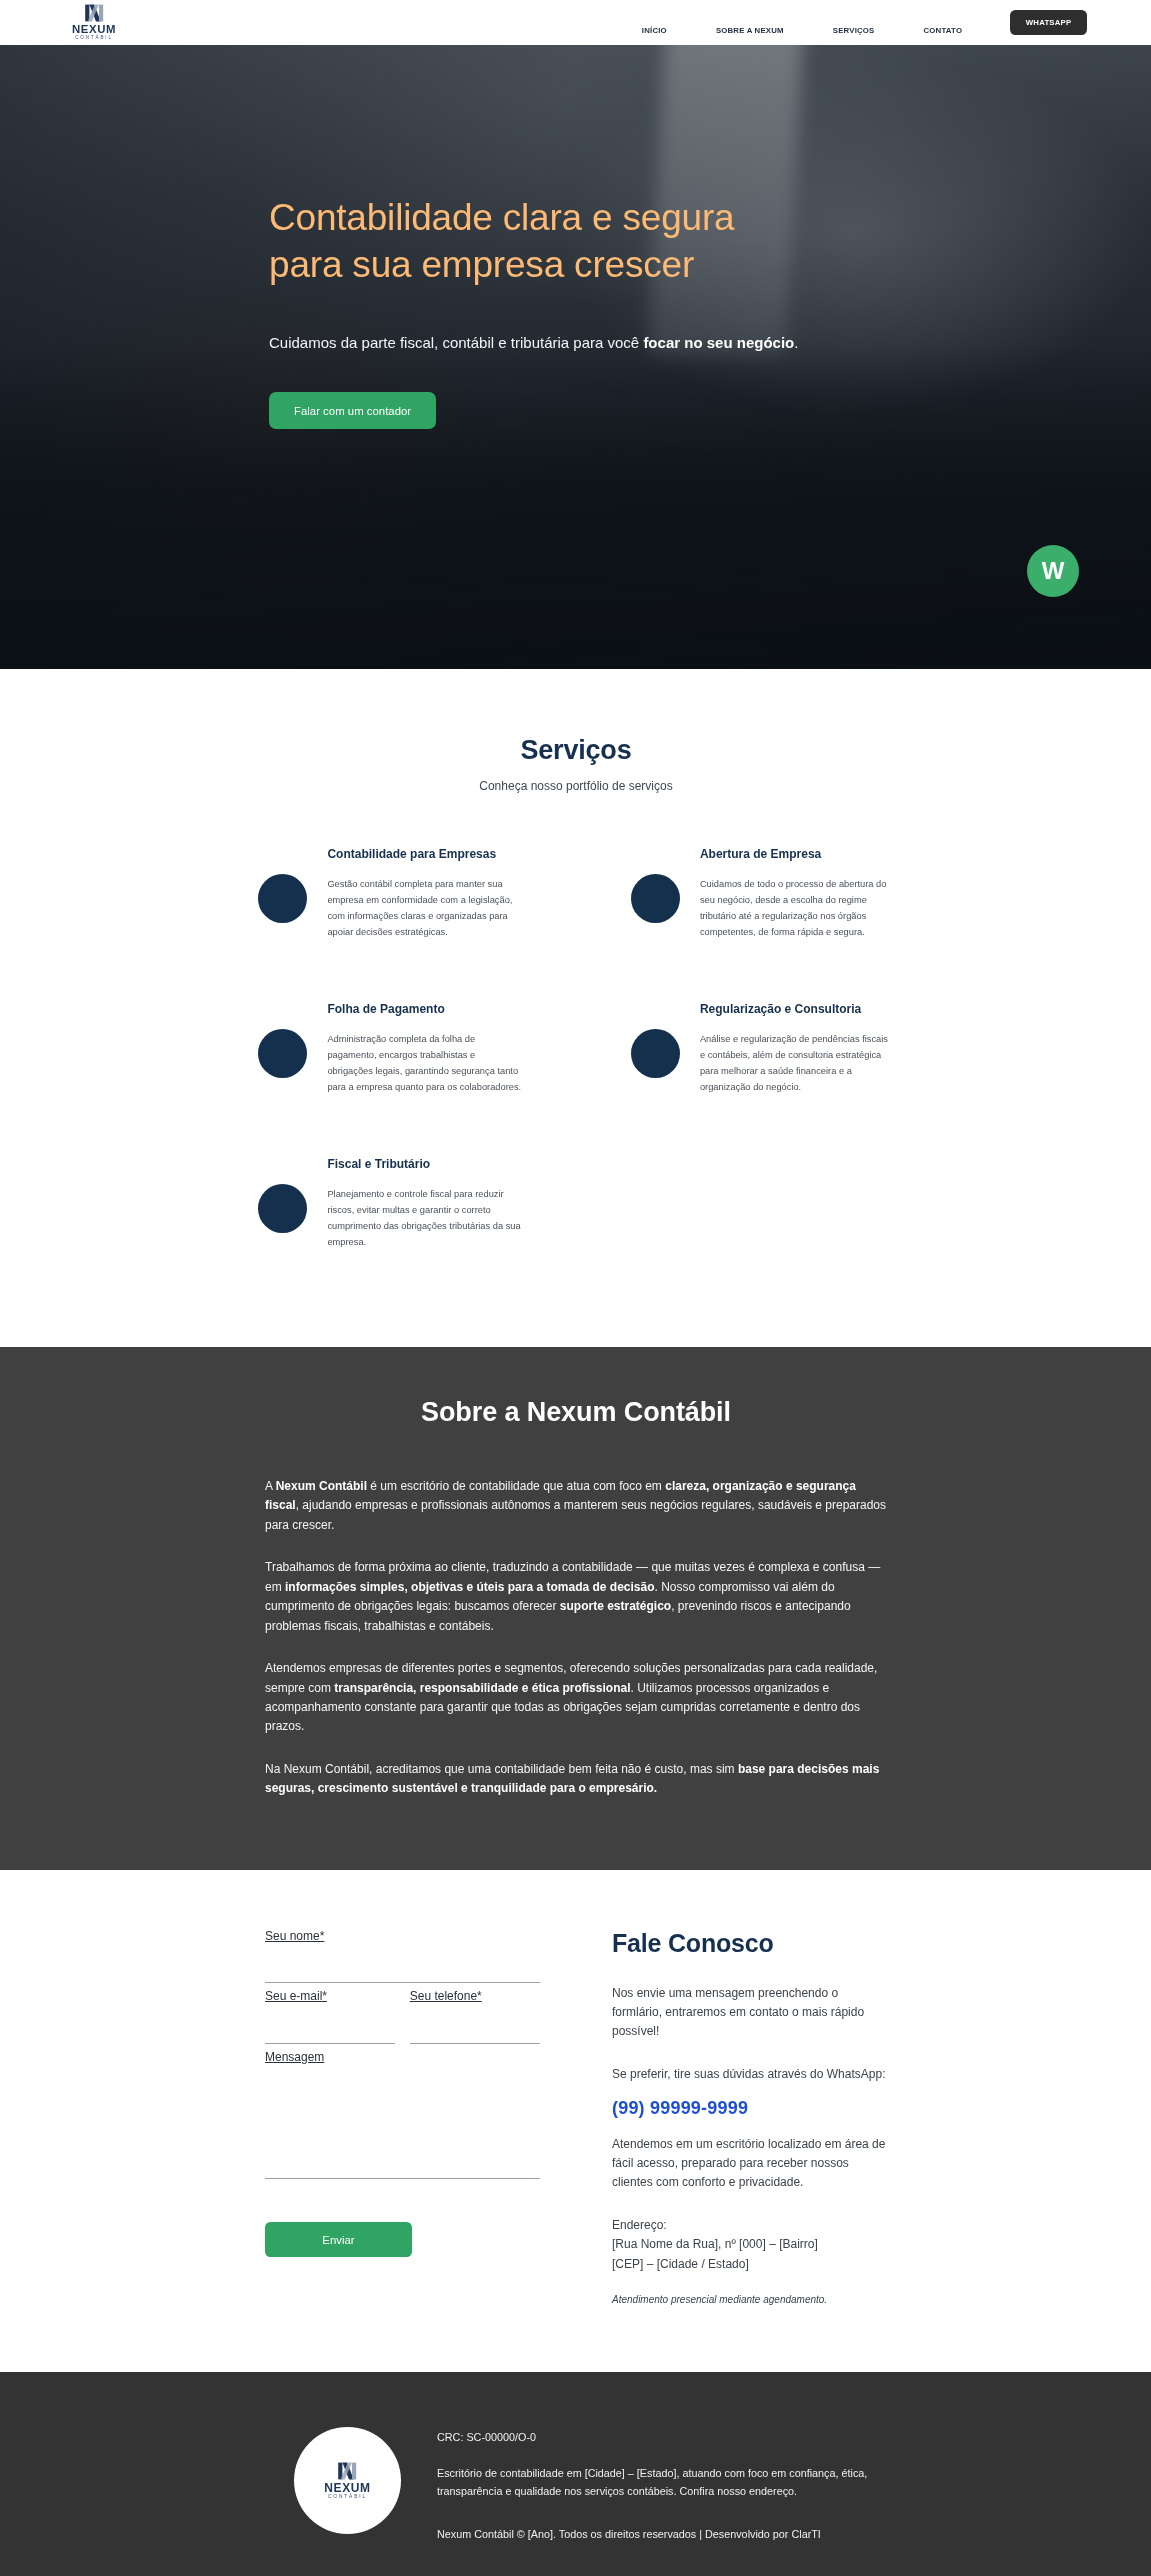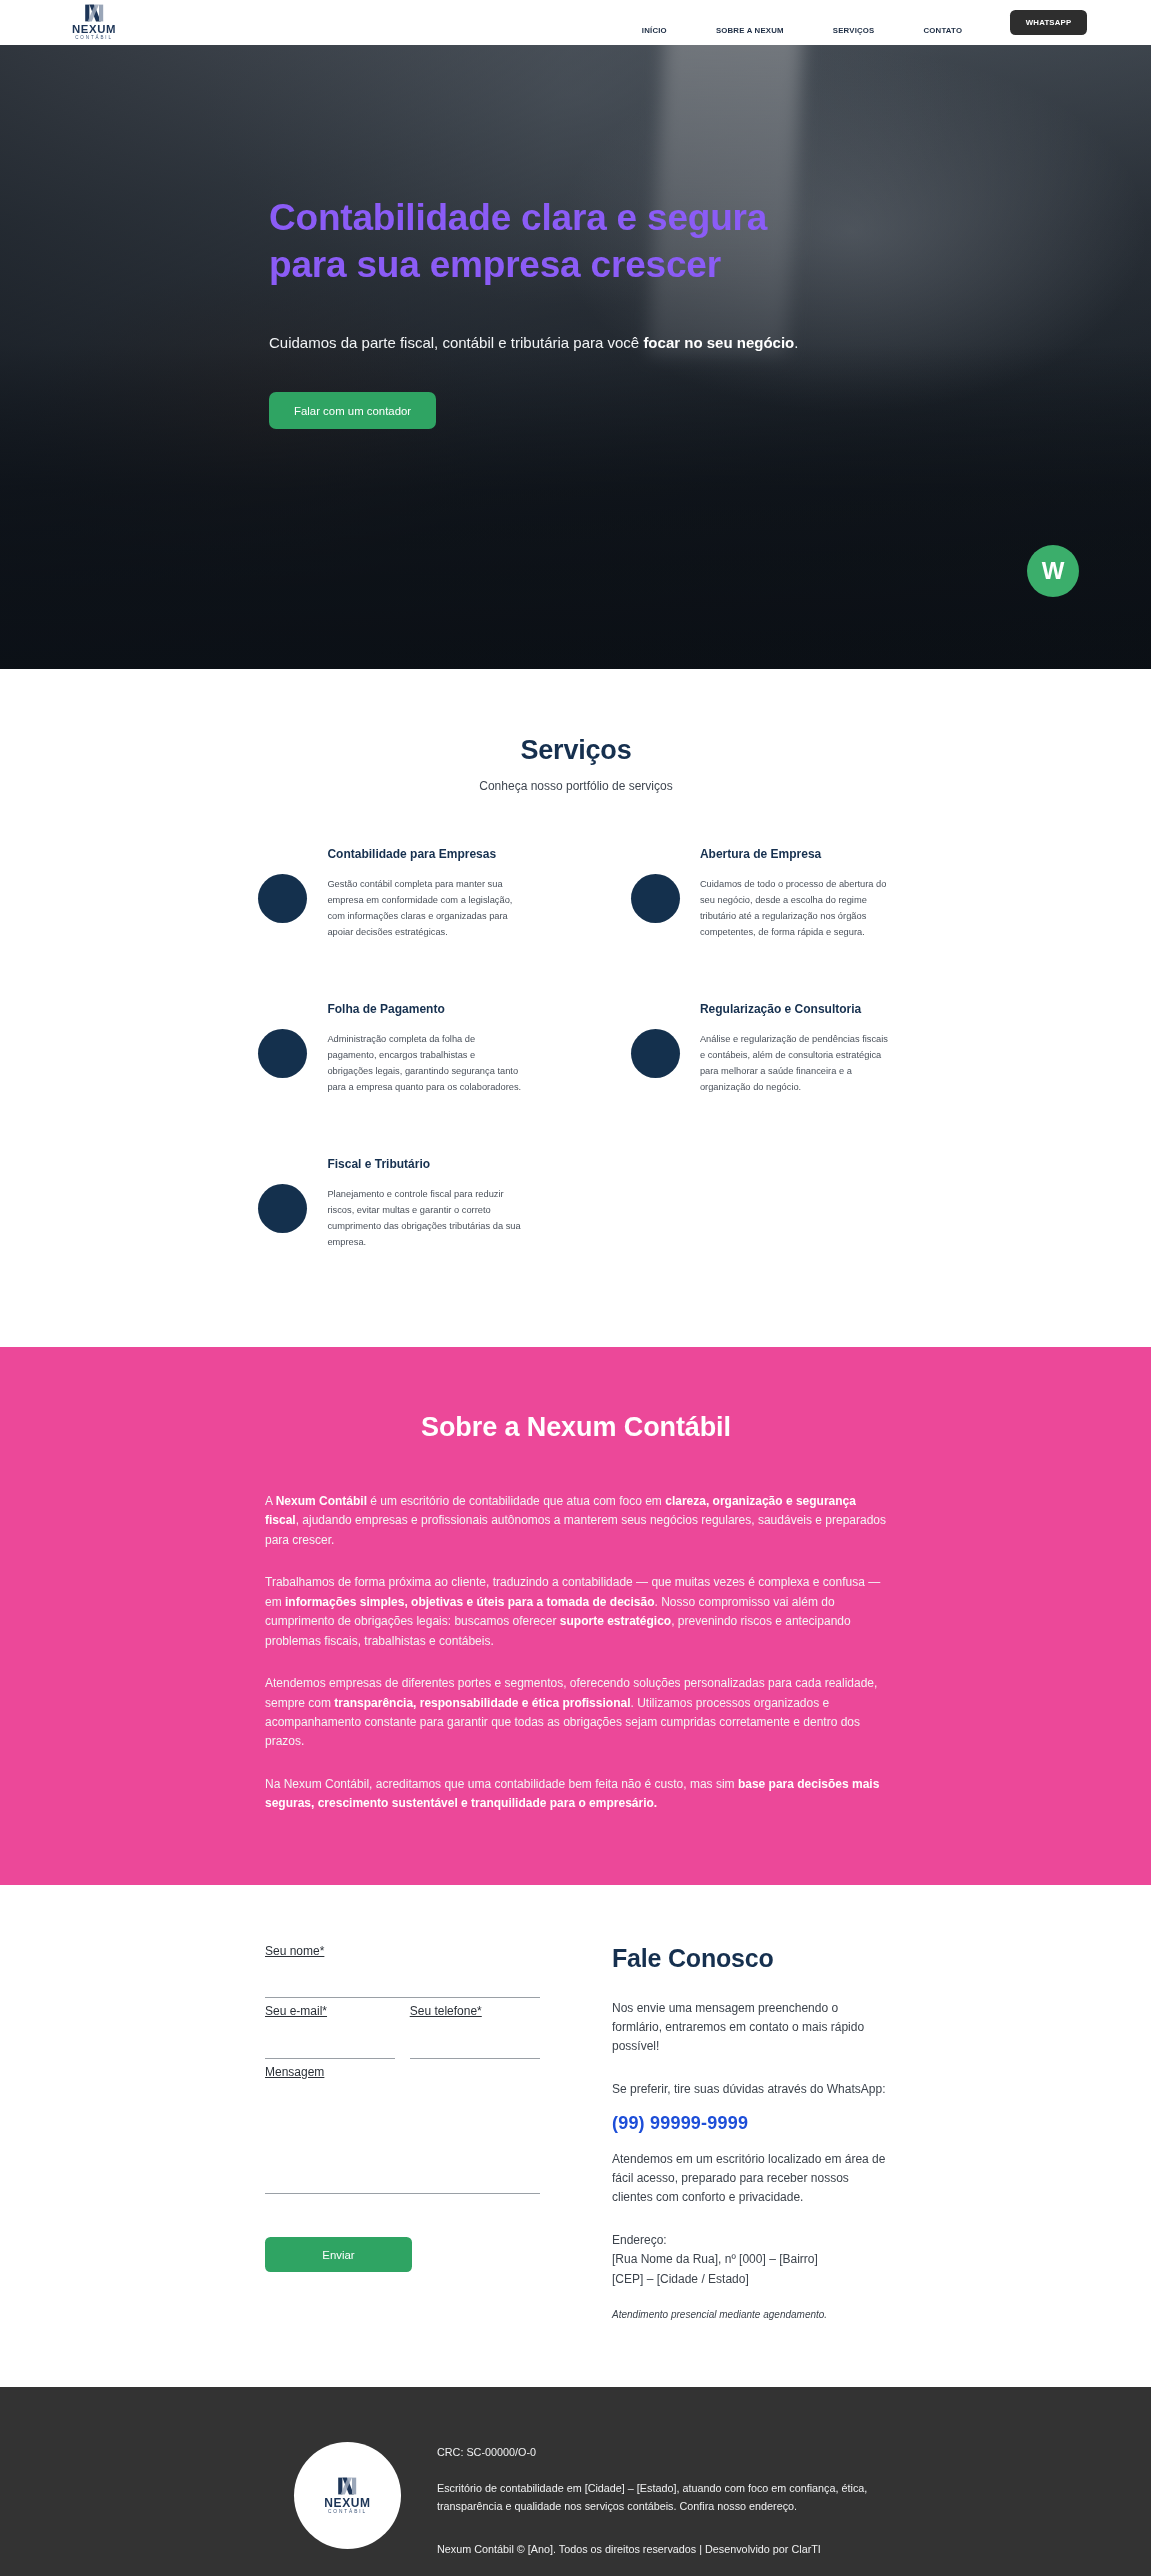--- a/index.html
+++ b/index.html
@@ -113,22 +113,22 @@
   .hero-inner{
     position:relative;
     z-index:3;
     max-width:888px;
     margin:0 auto;
     padding:150px 0 0 137px;
   }
   .hero-title{
     font-size:37px;
     line-height:1.26;
-    font-weight:bold;
-    color:#8b5cf6;
+    font-weight:normal;
+    color:#fdba74;
     letter-spacing:-0.2px;
     max-width:678px;
   }
   .hero-sub{
     margin-top:44px;
     font-size:15px;
     line-height:1.52;
     color:#f2f4f6;
     max-width:564px;
     font-weight:400;
@@ -211,23 +211,23 @@
     margin-bottom:15.6px;
   }
   .svc-desc{
     font-size:9.3px;
     line-height:1.72;
     color:#4a515b;
   }
 
   
   .about{
-    background:#ec4899;
+    background:#404040;
     color:#ffffff;
-    padding:65px 0 71px;
+    padding:50px 0 71px;
   }
   .about-title{
     text-align:center;
     font-size:27px;
     font-weight:bold;
     letter-spacing:-0.1px;
   }
   .about-body{
     max-width:888px;
     margin:49px auto 0;

